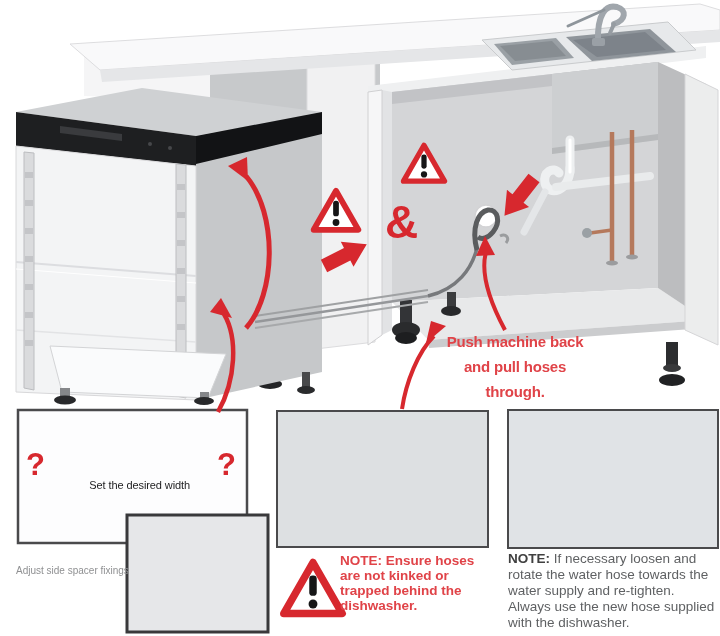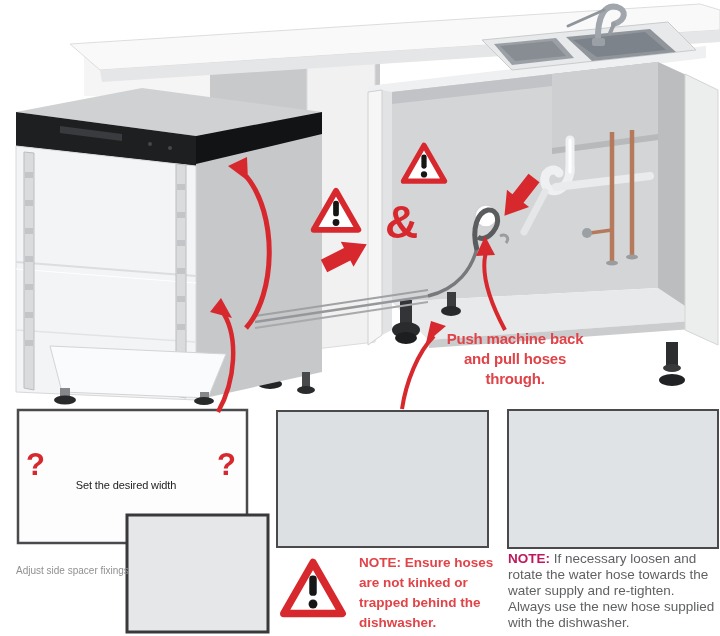--- a/index.html
+++ b/index.html
@@ -1,30 +1,30 @@
 <!DOCTYPE html>
 <html><head>
 <meta charset="utf-8">
 <style>
   html,body{margin:0;padding:0;background:#fff;}
   .stage{position:relative;width:720px;height:636px;background:#ffffff;overflow:hidden;
          font-family:"Liberation Sans",sans-serif;}
   .stage svg{position:absolute;left:0;top:0;}
   .txt{position:absolute;}
   .red-note{color:#e04348;font-weight:bold;}
-  .push-note{left:446px;top:329px;width:138px;font-size:15px;line-height:20px;text-align:center;letter-spacing:-0.2px;}
+  .push-note{left:446px;top:329px;width:138px;font-size:15px;line-height:25px;text-align:center;letter-spacing:-0.2px;}
   .qmark{color:#d7282e;font-weight:bold;font-size:31px;line-height:1;}
   .q-left{left:26px;top:449px;}
   .q-right{left:217px;top:449px;}
   .amp{left:385px;top:199px;color:#d7282e;font-weight:bold;font-size:46px;line-height:1;}
-  .width-label{left:62px;top:479px;width:128px;font-size:11px;color:#1d1d1f;text-align:center;letter-spacing:-0.1px;}
+  .width-label{left:62px;top:479px;width:128px;font-size:11px;color:#1d1d1f;text-align:right;letter-spacing:-0.1px;}
   .adjust-caption{left:16px;top:561px;width:122px;font-size:10px;line-height:19px;color:#8f9092;}
-  .hose-note{left:359px;top:553px;width:142px;font-size:13.5px;line-height:20px;}
+  .hose-note{left:340px;top:553px;width:142px;font-size:13.5px;line-height:15px;}
   .water-note{left:508px;top:551px;width:212px;font-size:13.5px;line-height:16px;color:#5f6163;}
-  .water-note b{color:#be185d;}
+  .water-note b{color:#404040;}
 </style>
 </head>
 <body>
 
 <div class="stage">
 
 <svg width="720" height="636" viewBox="0 0 720 636">
   <defs>
     <symbol id="warn-tri" viewBox="0 0 100 90">
       <polygon points="50,9 93,84 7,84" fill="#ffffff" stroke="#d7282e" stroke-width="11" stroke-linejoin="round"></polygon>

